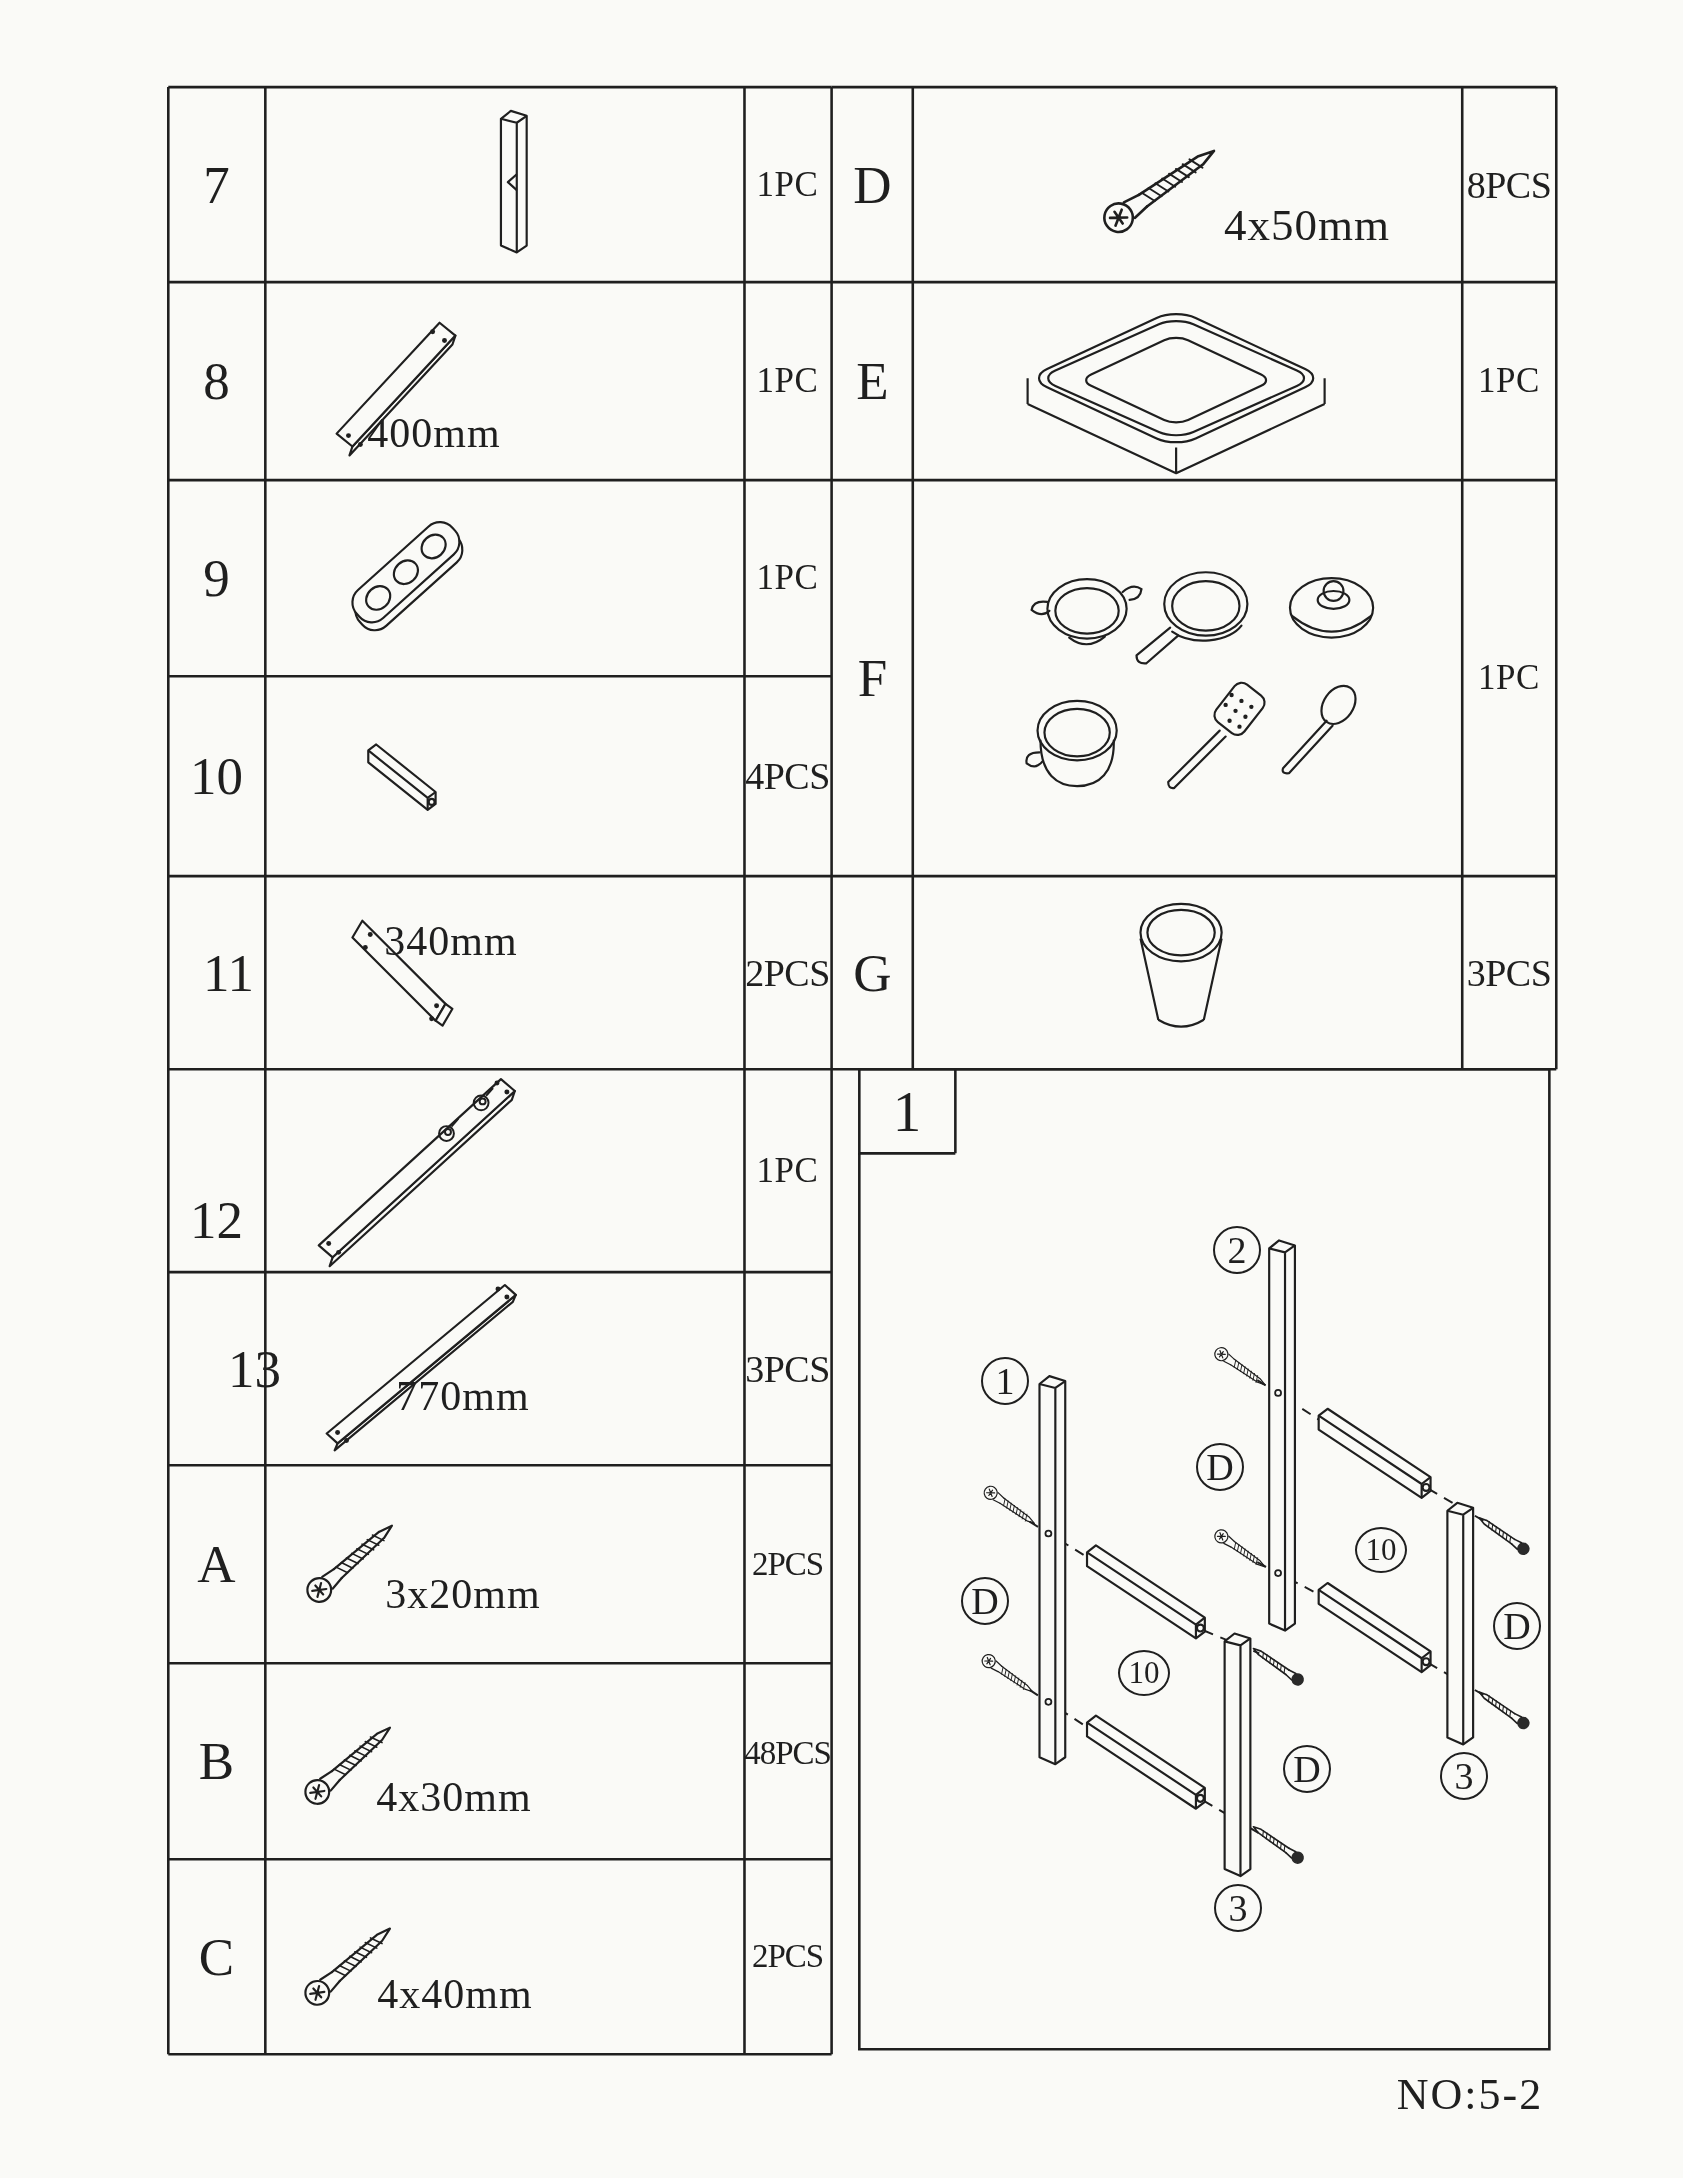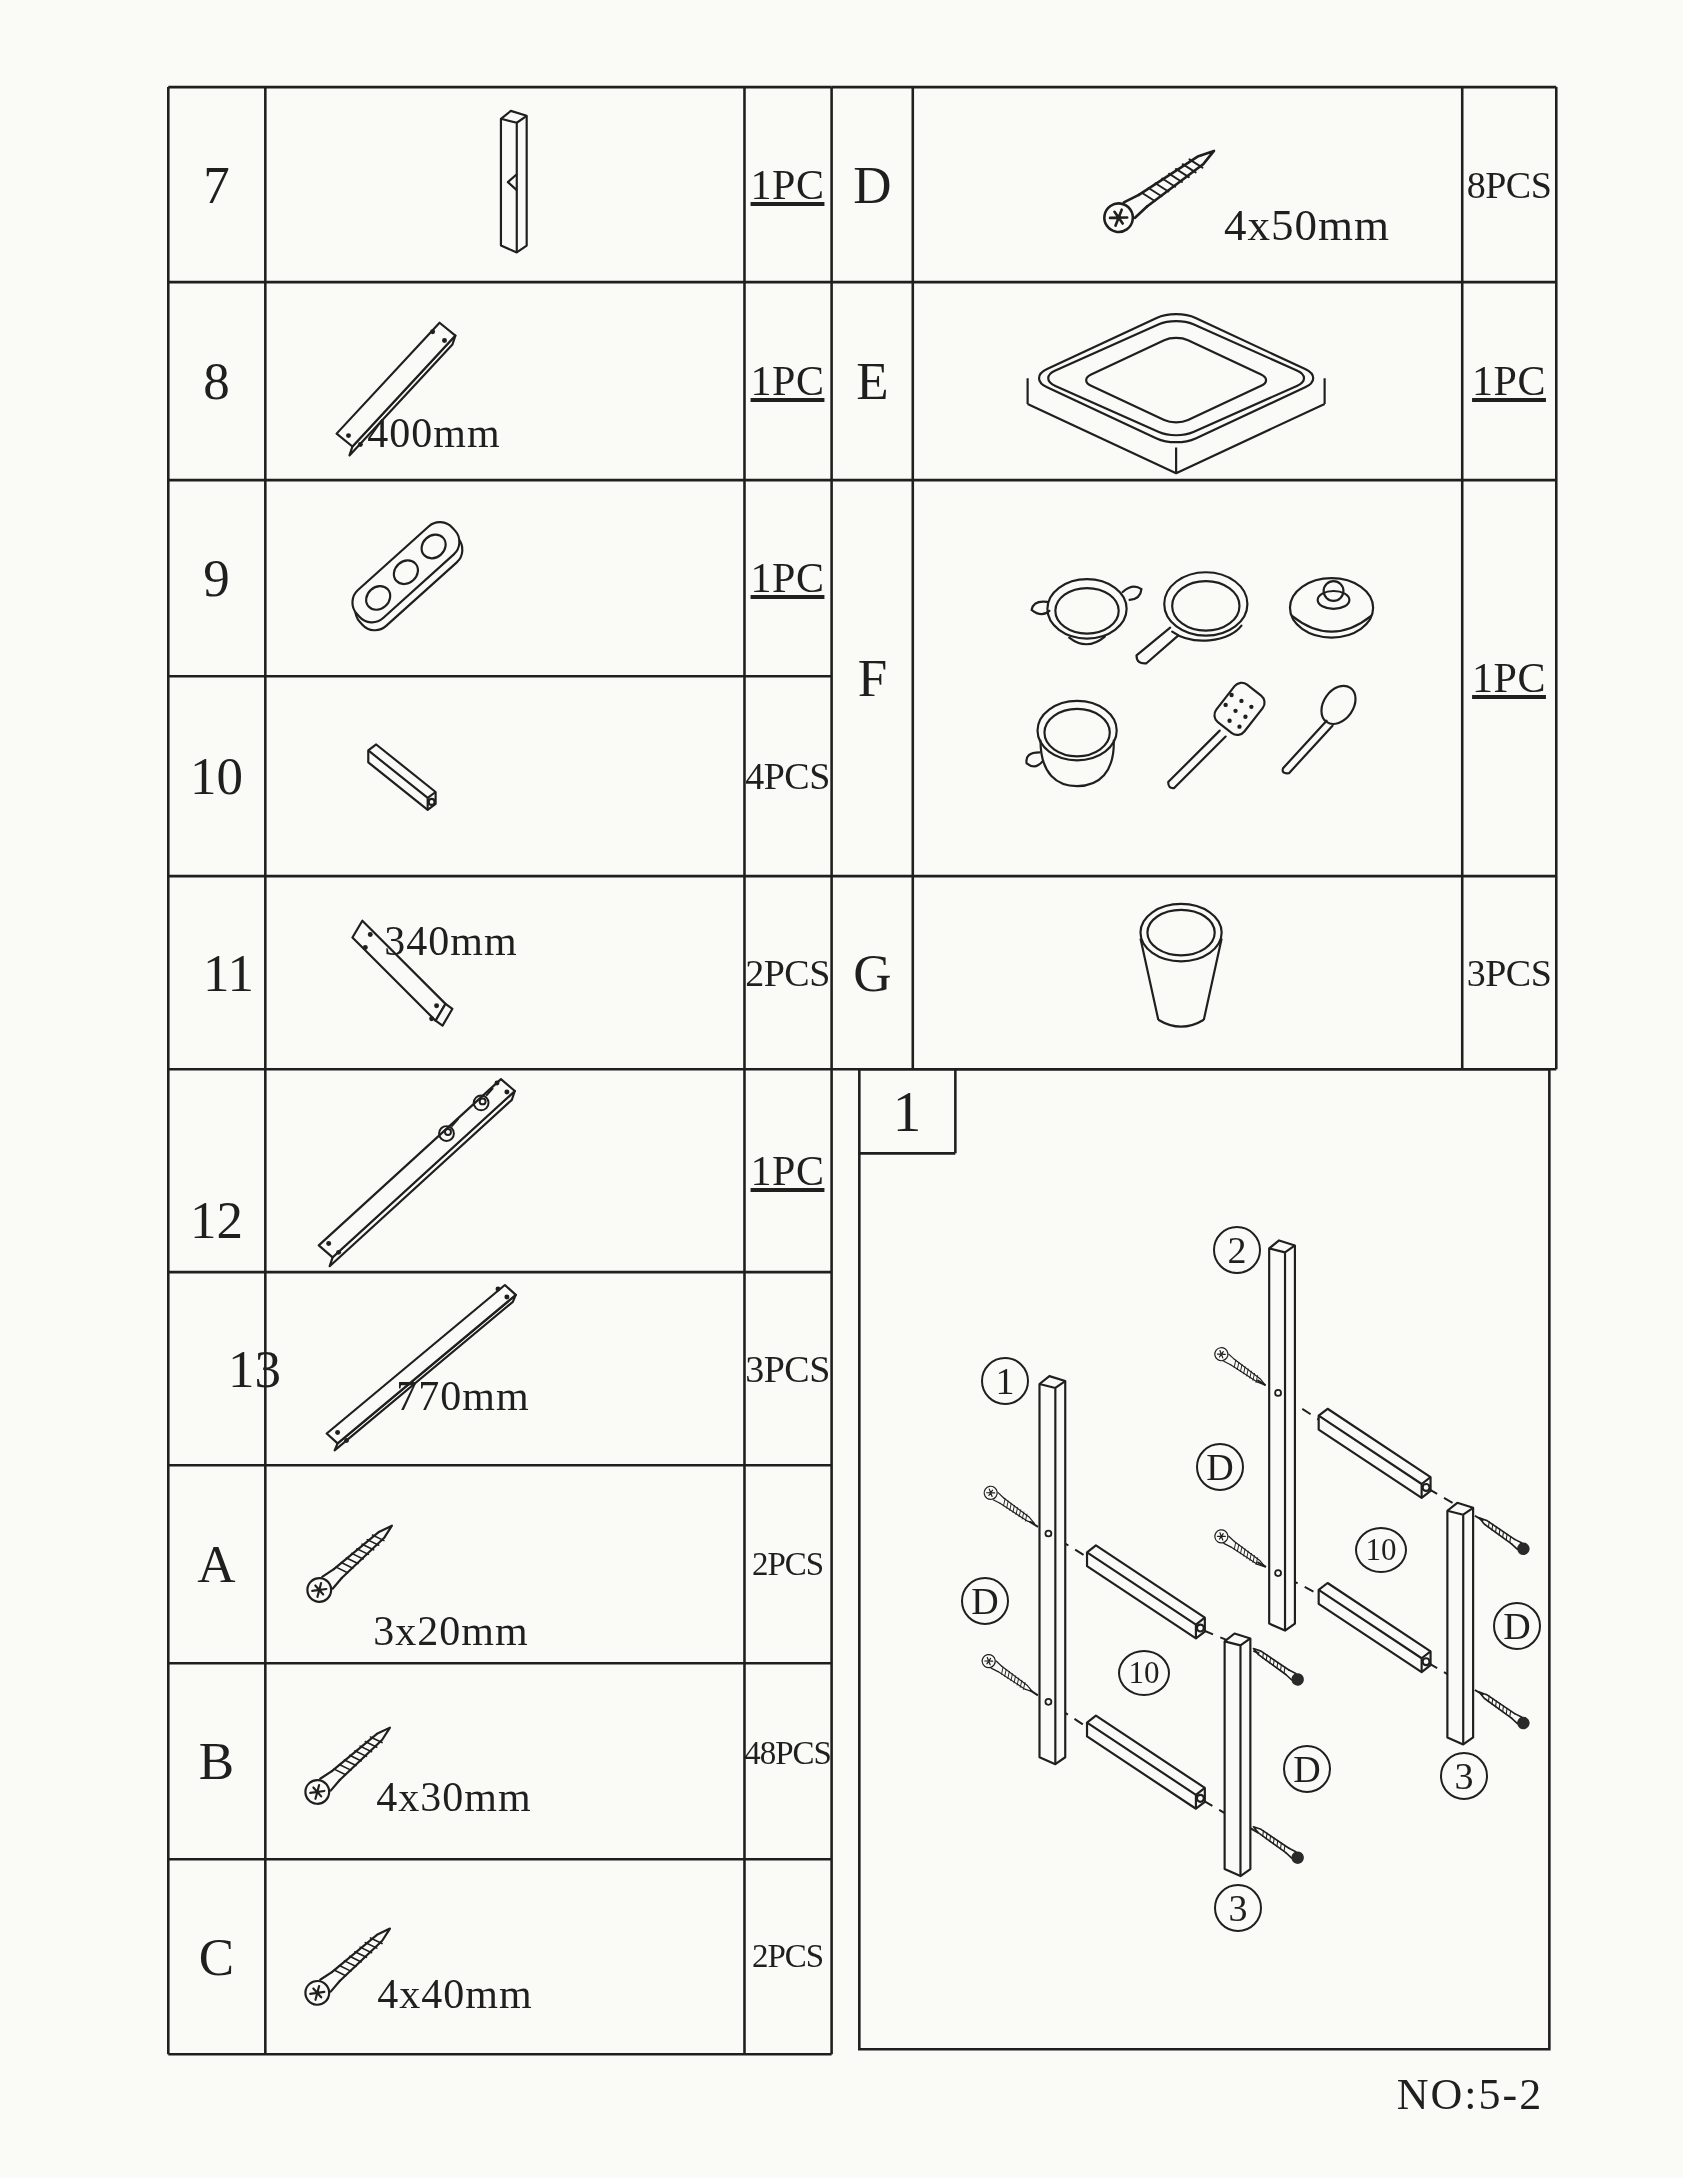--- a/index.html
+++ b/index.html
@@ -2,21 +2,21 @@
 <html><head>
 <meta charset="utf-8">
 <style>
   html,body{margin:0;padding:0;background:#e8e8e6;}
   .page{position:relative;width:1683px;height:2178px;background:#fafaf7;overflow:hidden;
         font-family:"Liberation Serif","DejaVu Serif",serif;color:#1f1f1f;}
   .page svg{position:absolute;left:0;top:0;}
   .txt{position:absolute;display:flex;align-items:center;justify-content:center;
        white-space:nowrap;color:#1f1f1f;}
   .cell-id{font-size:53px;}
-  .qty-lg{font-size:42px;letter-spacing:0.5px;text-decoration:underline;}
+  .qty-lg{font-size:35px;letter-spacing:0.5px;}
   .qty-md{font-size:38px;letter-spacing:-0.5px;}
   .qty-sm{font-size:33px;letter-spacing:-1px;}
   .dim{font-size:42px;letter-spacing:1px;}
   .dim-lg{font-size:45px;letter-spacing:1px;}
   .step-num{font-size:57px;}
   .footer{font-size:44px;letter-spacing:2px;font-family:Liberation Serif, serif;}
   .callout{position:absolute;border:2.4px solid #1f1f1f;border-radius:50%;
            display:flex;align-items:center;justify-content:center;font-size:38px;background:transparent;}
   .co-n{width:44px;height:44px;}
   .co-10{width:48px;height:42px;font-size:31px;}
@@ -296,21 +296,21 @@
 <div class="txt cell-id" style="left:832px;top:876px;width:81px;height:193px;">G</div>
 
 <div class="txt qty-md" style="left:1462px;top:87px;width:94px;height:195px;">8PCS</div>
 <div class="txt qty-lg" style="left:1462px;top:282px;width:94px;height:198px;">1PC</div>
 <div class="txt qty-lg" style="left:1462px;top:480px;width:94px;height:396px;">1PC</div>
 <div class="txt qty-md" style="left:1462px;top:876px;width:94px;height:193px;">3PCS</div>
 
 <div class="txt dim" style="left:325px;top:410px;width:218px;height:46px;">400mm</div>
 <div class="txt dim" style="left:342px;top:918px;width:218px;height:46px;">340mm</div>
 <div class="txt dim" style="left:354px;top:1373px;width:218px;height:46px;">770mm</div>
-<div class="txt dim" style="left:342px;top:1571px;width:218px;height:46px;margin-top:37px;">3x20mm</div>
+<div class="txt dim" style="left:354px;top:1571px;width:218px;height:46px;">3x20mm</div>
 <div class="txt dim" style="left:345px;top:1774px;width:218px;height:46px;">4x30mm</div>
 <div class="txt dim" style="left:346px;top:1971px;width:218px;height:46px;">4x40mm</div>
 <div class="txt dim-lg" style="left:1198px;top:200px;width:218px;height:50px;">4x50mm</div>
 
 <div class="txt step-num" style="left:859px;top:1069px;width:96px;height:84px;">1</div>
 <div class="txt footer" style="left:1356px;top:2069px;width:228px;height:50px;">NO:5-2</div>
 
 <div class="callout co-n" style="left:981px;top:1357px;">1</div>
 <div class="callout co-n" style="left:1213px;top:1226px;">2</div>
 <div class="callout co-10" style="left:1118px;top:1650px;">10</div>

